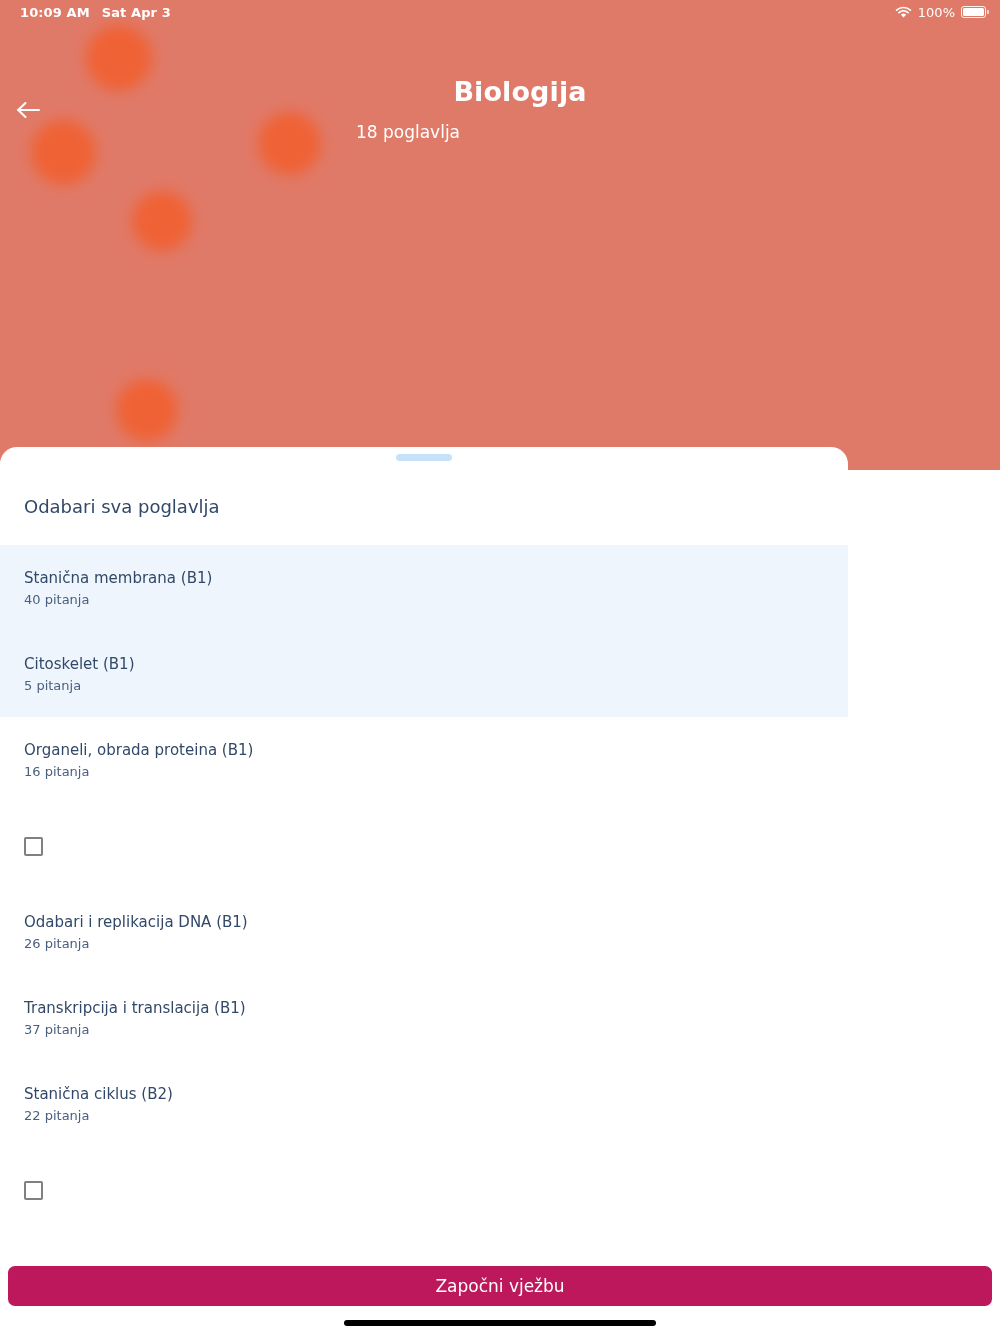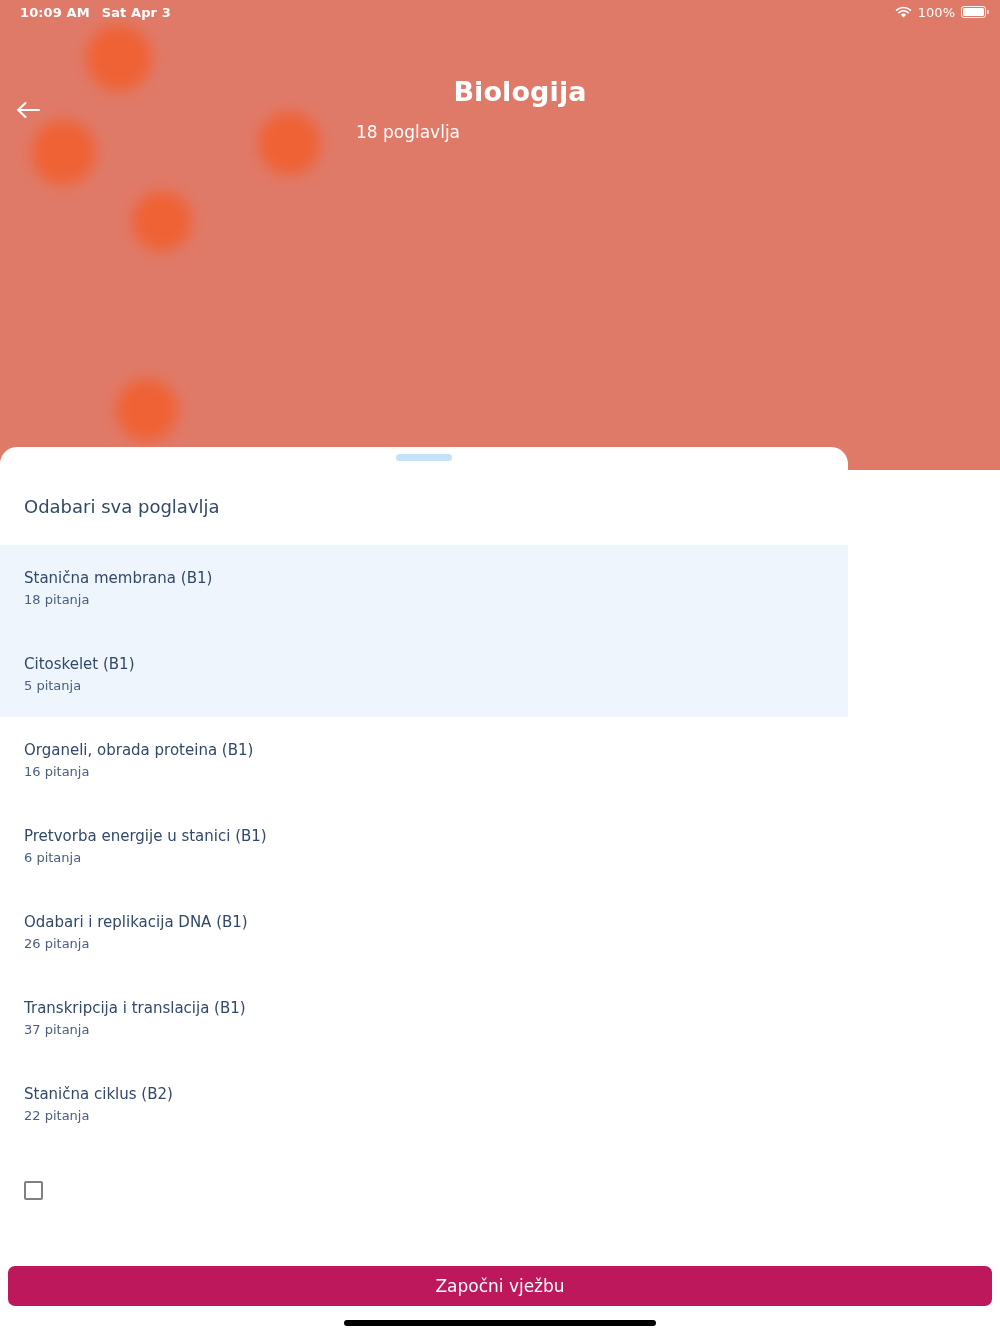--- a/index.html
+++ b/index.html
@@ -288,21 +288,21 @@
       <div class="row select-all">
         <div class="row-text">
           <div class="row-title">Odabari sva poglavlja</div>
         </div>
         <div class="checkbox"></div>
       </div>
 
       <div class="row selected">
         <div class="row-text">
           <div class="row-title">Stanična membrana (B1)</div>
-          <div class="row-sub">18 pitanja</div>
+          <div class="row-sub">40 pitanja</div>
         </div>
         <div class="checkbox checked"></div>
       </div>
 
       <div class="row selected">
         <div class="row-text">
           <div class="row-title">Citoskelet (B1)</div>
           <div class="row-sub">5 pitanja</div>
         </div>
         <div class="checkbox checked"></div>
@@ -310,24 +310,20 @@
 
       <div class="row">
         <div class="row-text">
           <div class="row-title">Organeli, obrada proteina (B1)</div>
           <div class="row-sub">16 pitanja</div>
         </div>
         <div class="checkbox"></div>
       </div>
 
       <div class="row">
-        <div class="row-text">
-          <div class="row-title">Pretvorba energije u stanici (B1)</div>
-          <div class="row-sub">6 pitanja</div>
-        </div>
         <div class="checkbox"></div>
       </div>
 
       <div class="row">
         <div class="row-text">
           <div class="row-title">Odabari i replikacija DNA (B1)</div>
           <div class="row-sub">26 pitanja</div>
         </div>
         <div class="checkbox"></div>
       </div>

